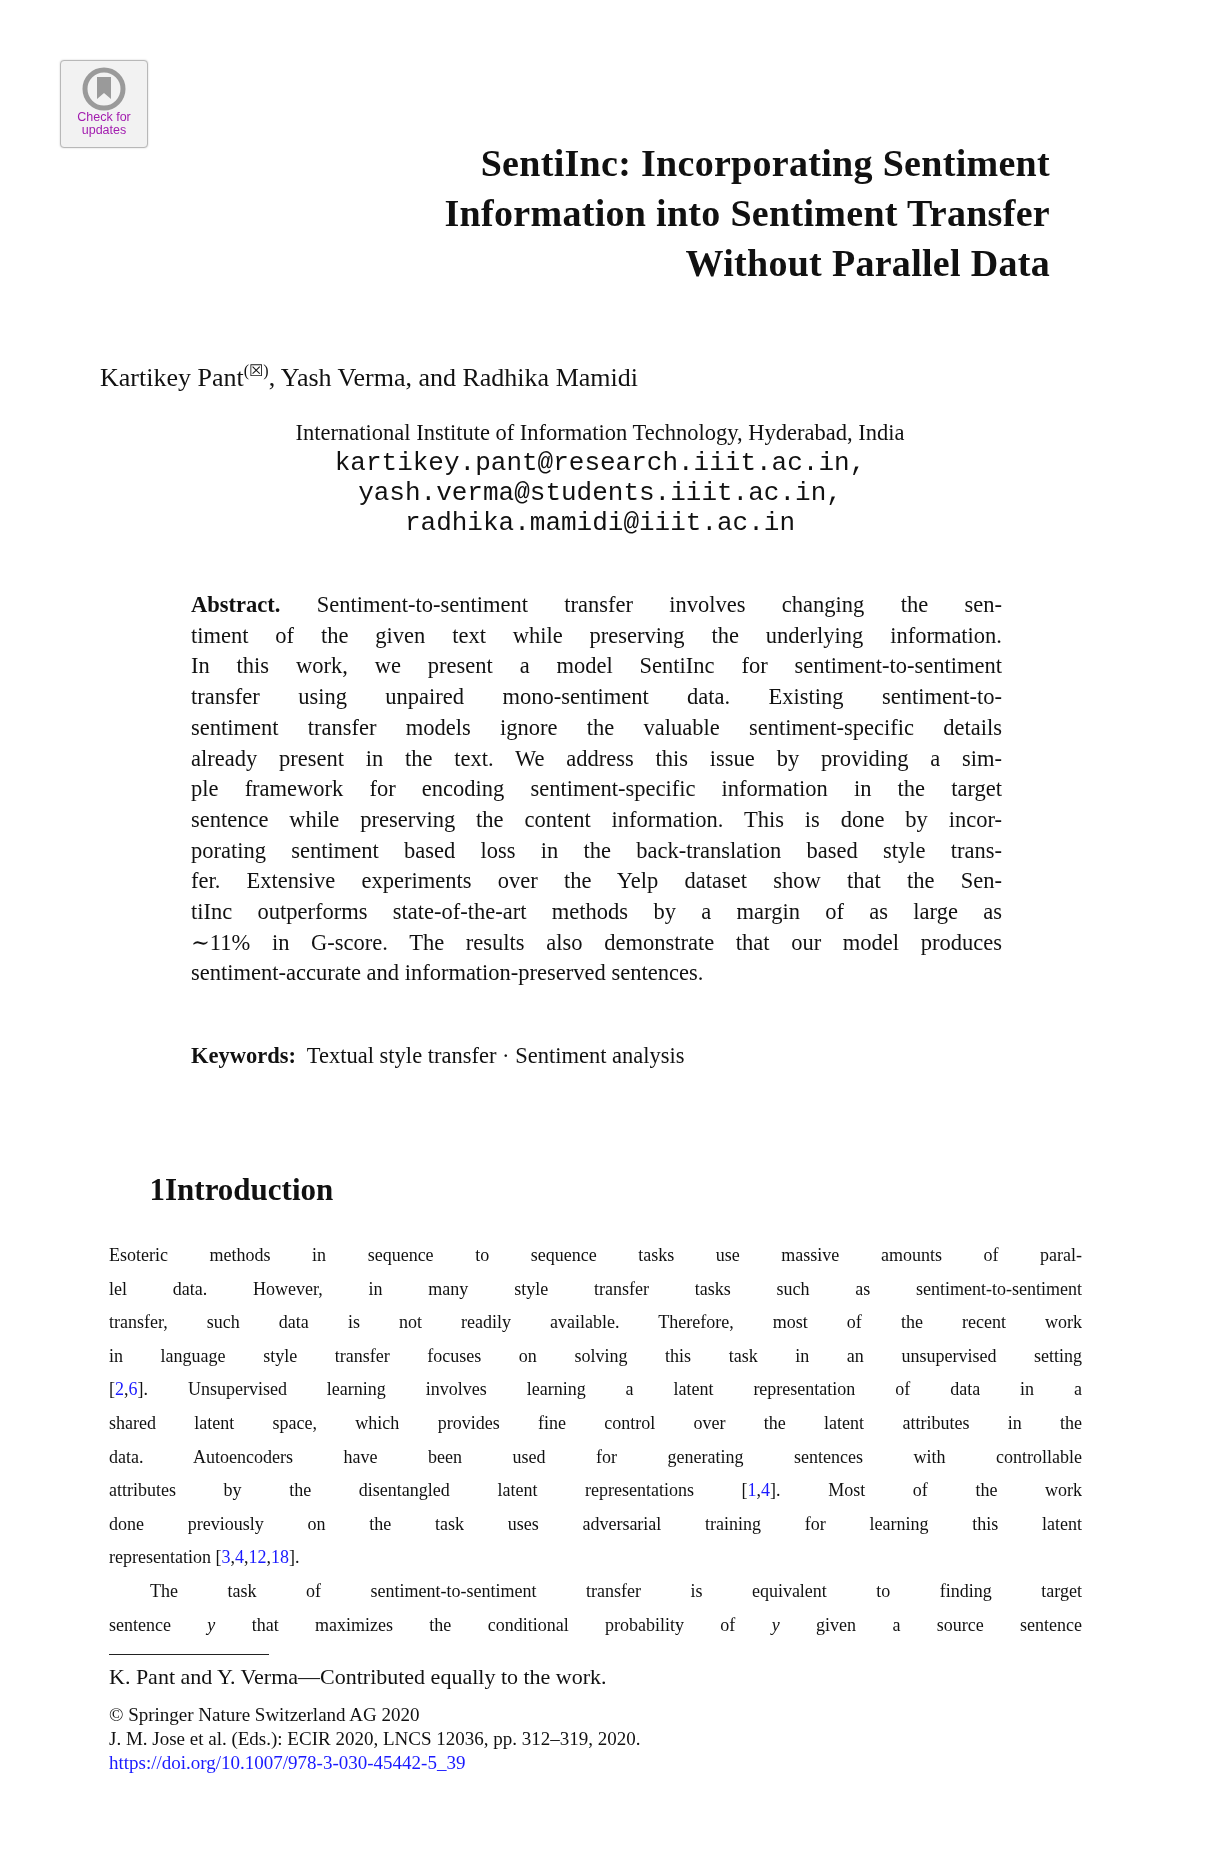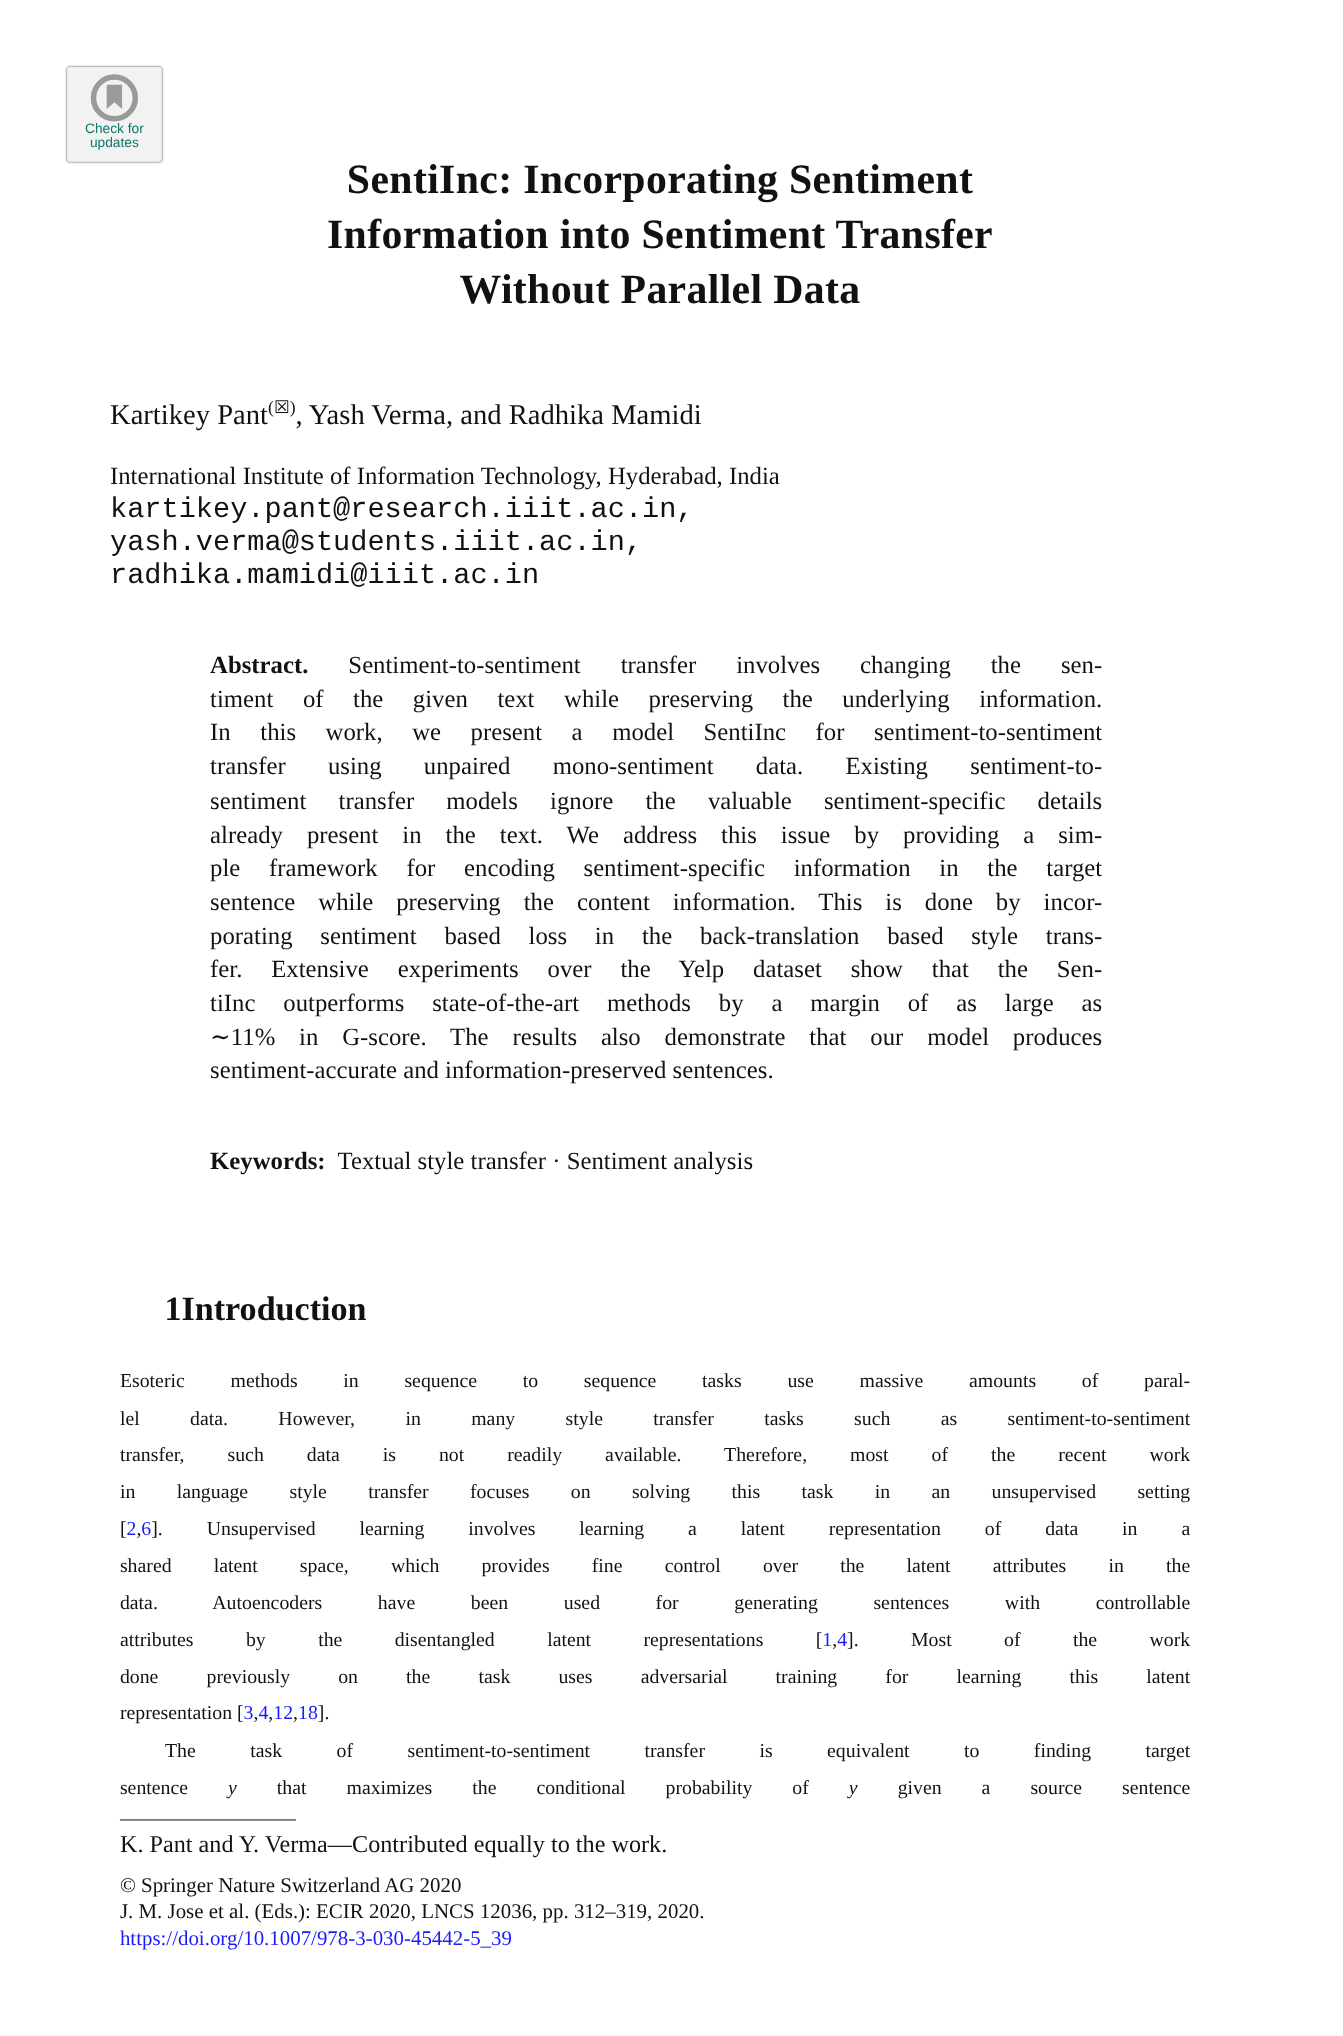--- a/index.html
+++ b/index.html
@@ -7,32 +7,32 @@
     width: 1221px; height: 1851px; position: relative; overflow: hidden;
     font-family: "Liberation Serif", "DejaVu Serif", serif; color: #111;
   }
   .badge {
     position: absolute; left: 60px; top: 60px; width: 88px; height: 88px;
     border: 1px solid #b8b8b8; border-radius: 4px; background: #f2f2f2;
     box-shadow: 0 0 2px #ccc;
     text-align: center; box-sizing: border-box;
   }
   .badge svg { display: block; margin: 6px auto 0 auto; }
-  .badge .btxt { font-family: "Liberation Sans", "DejaVu Sans", sans-serif; font-size: 12.5px; line-height: 13px; color: #0f766e; }
+  .badge .btxt { font-family: "Liberation Sans", "DejaVu Sans", sans-serif; font-size: 12.5px; line-height: 13px; color: #a21caf; }
   .title {
-    position: absolute; left: 150px; top: 138px; width: 900px; text-align: center;
+    position: absolute; left: 150px; top: 138px; width: 900px; text-align: right;
     font-weight: bold; font-size: 38px; line-height: 50px; letter-spacing: 0.3px;
   }
   .authors {
     position: absolute; left: 100px; top: 355px; width: 1000px; text-align: left;
     font-size: 26px; line-height: 32px;
   }
   .authors sup { font-size: 16px; vertical-align: 10px; }
   .affil {
-    position: absolute; left: 100px; top: 418px; width: 1000px; 
+    position: absolute; left: 100px; top: 418px; width: 1000px; text-align: center;
     font-size: 22.5px; line-height: 30px;
   }
   .mono { font-family: Liberation Mono, monospace; font-size: 26px; line-height: 30px; }
   .abstract {
     position: absolute; left: 191px; top: 590px; width: 811px;
     font-size: 22.5px; line-height: 30.7px; text-align: justify;
   }
   .abstract .aline, .intro .aline { display: block; text-align: justify; text-align-last: justify; white-space: nowrap; }
   .abstract .aline.last, .intro .aline.last { text-align-last: left; }
   .bold { font-weight: bold; }

